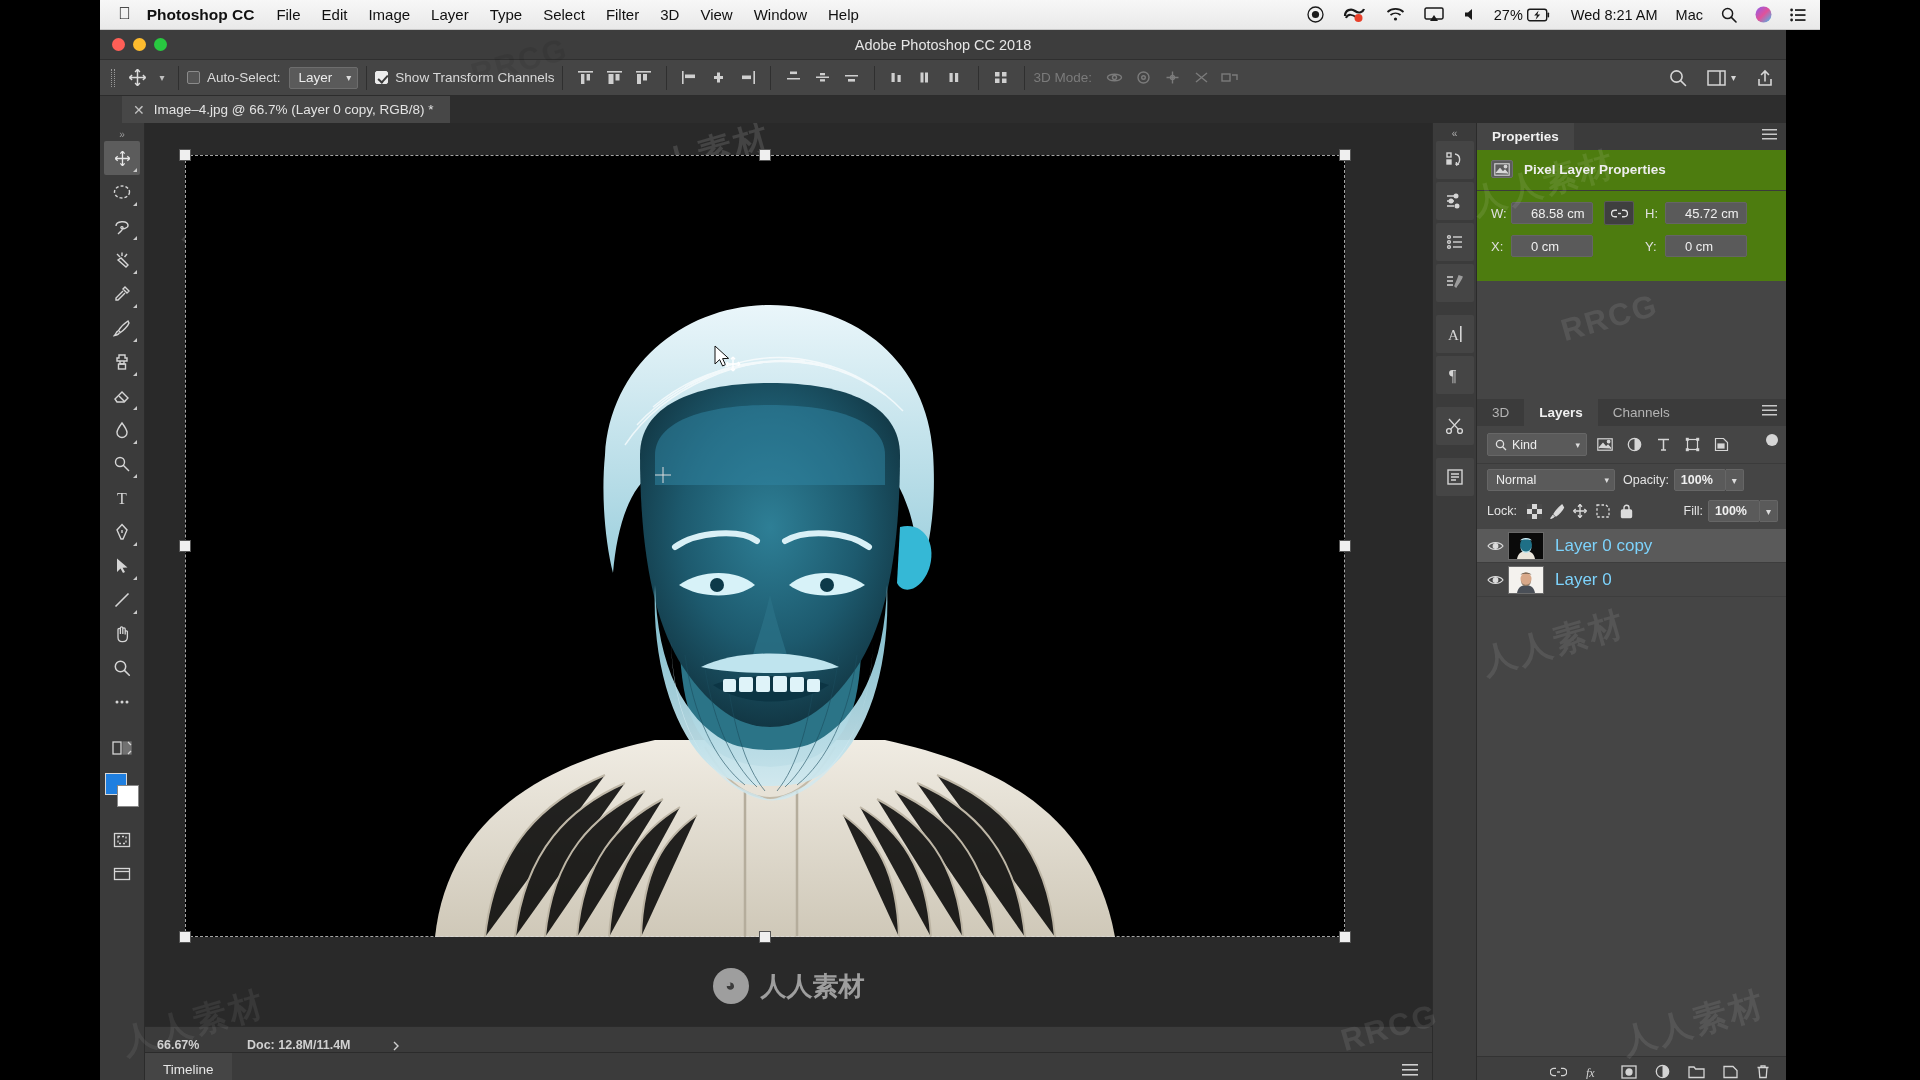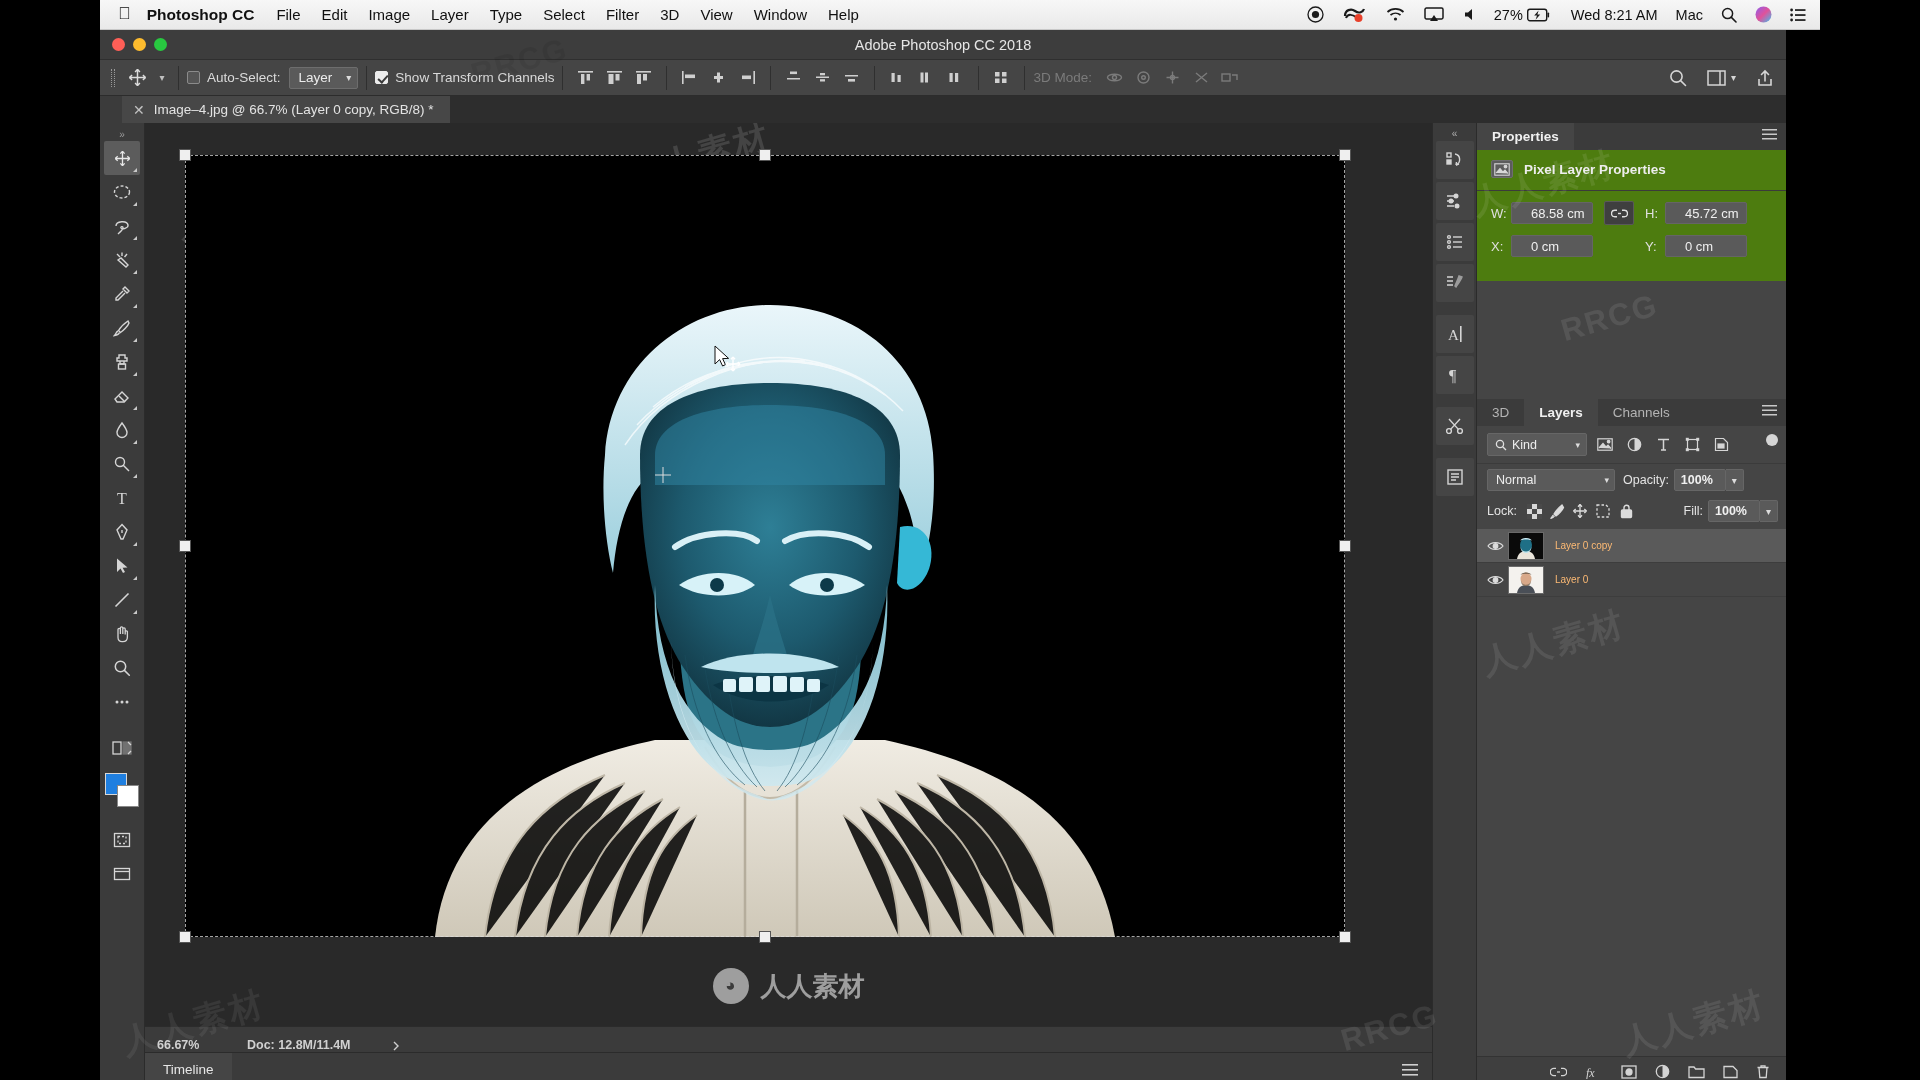--- a/index.html
+++ b/index.html
@@ -169,21 +169,21 @@
   .lockrow{ display:flex; align-items:center; padding:4px 8px 7px 10px;}
   .locklabel{ color:#e4e4e4; font-size:12.5px; margin-right:6px;}
   .lic{ width:23px;height:22px;display:flex;align-items:center;justify-content:center;color:#dcdcdc;}
 
   .layerlist{ flex:1; }
   .layerrow{ display:flex; align-items:center; height:34px; padding-left:5px; border-bottom:1px solid #3d3d3d;}
   .layerrow.sel{ background:#5a5a5a;}
   .eye{ width:26px; display:flex; align-items:center; justify-content:center; color:#d8d8d8;}
   .lthumb{ width:36px; height:28px; background:#111; border:1px solid #6a6a6a; position:relative; overflow:hidden;}
   .lthumb.white{ background:#fff;}
-  .lname{ color:#fdba74; font-size:10px; margin-left:11px;}
+  .lname{ color:#7dd3fc; font-size:17px; margin-left:11px;}
   .lthumb.framed{ box-shadow:0 0 0 2px #fff inset; }
 
   .layers-foot{ height:30px; background:#3f3f3f; display:flex; align-items:center; justify-content:flex-end;
                 gap:18px; padding-right:16px; border-top:1px solid #333;}
   .lf-ic{ color:#d4d4d4; display:flex; align-items:center; }
 
   
   .wm{ position:absolute; color:rgba(255,255,255,0.13); font-weight:bold; pointer-events:none; user-select:none; }
   .wm.cn{ font-size:34px; letter-spacing:3px;}
   .wm.en{ font-size:31px; letter-spacing:2px;}

